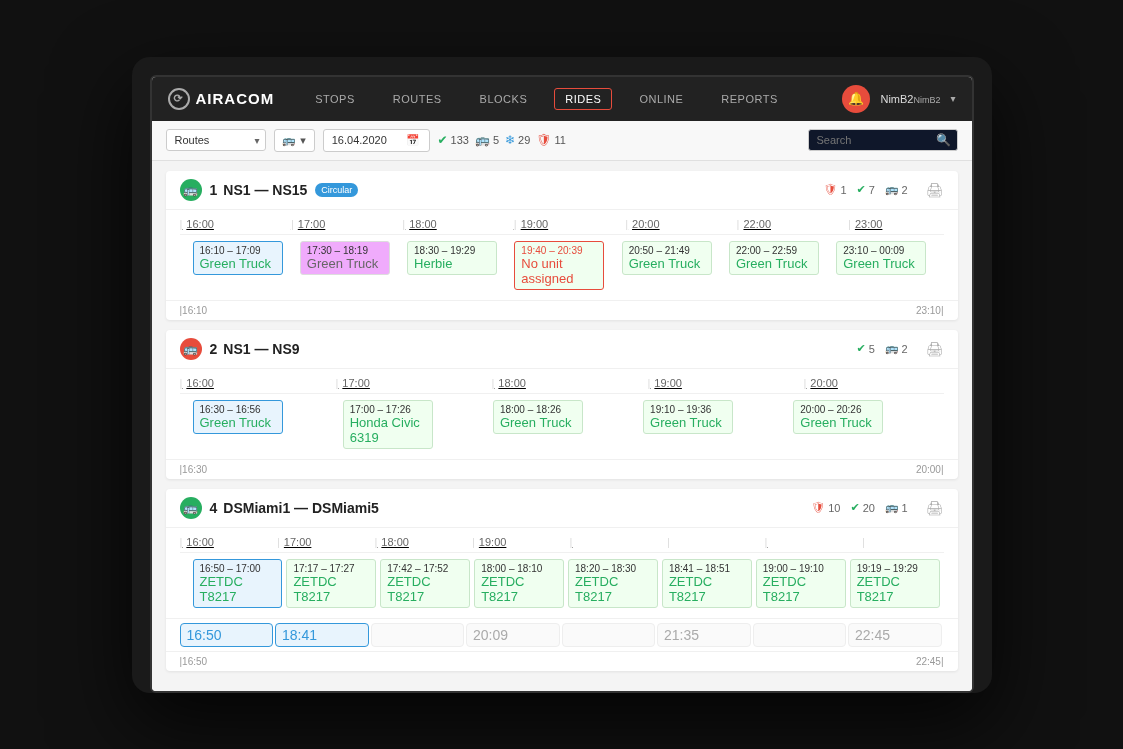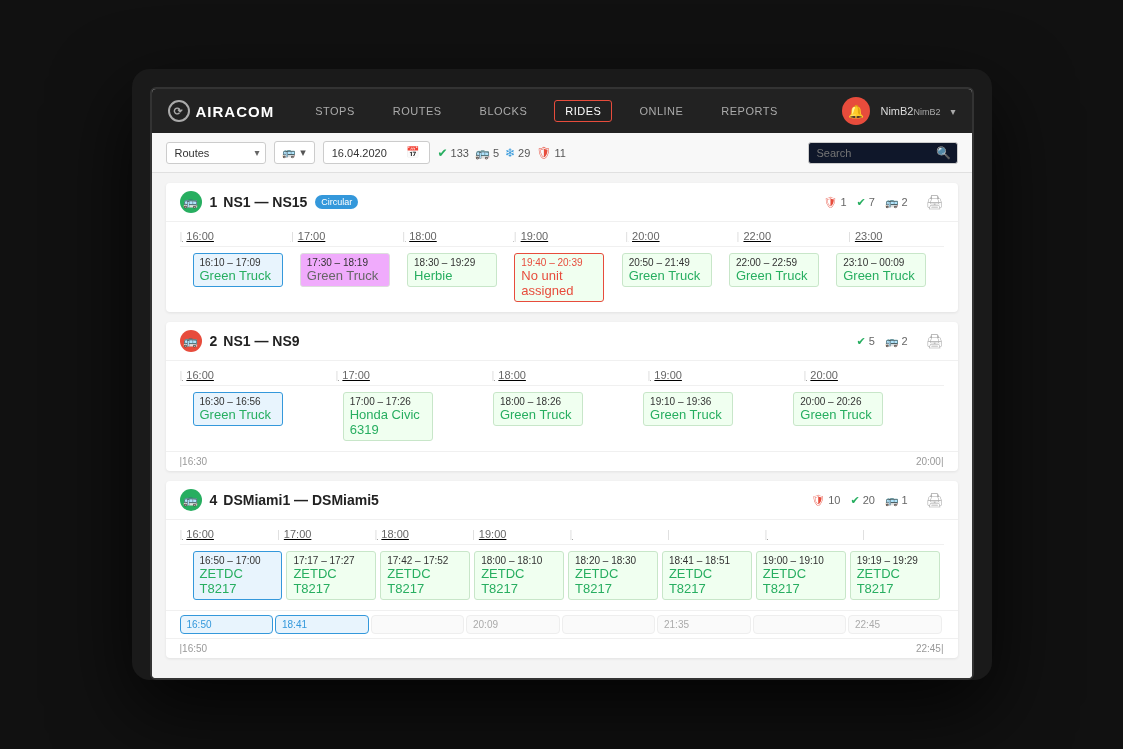--- a/index.html
+++ b/index.html
@@ -374,21 +374,21 @@
 
     
     .route-footer-bar {
       display: flex;
       padding: 4px 14px;
       border-top: 1px solid #f0f0f0;
       gap: 0;
     }
     .footer-bar-segment {
       flex: 1;
-      font-size: 10px;
+      font-size: 14px;
       color: #aaa;
       padding: 3px 6px;
       border: 1px solid #eee;
       border-radius: 4px;
       margin-right: 2px;
       background: #fafafa;
     }
     .footer-bar-segment.highlight {
       border-color: #3498db;
       background: #e8f4fd;
@@ -534,20 +534,24 @@
               </div>
             </div>
             <div class="ride-cell">
               <div class="ride-block">
                 <div class="ride-time">23:10 – 00:09</div>
                 <div class="ride-unit">Green Truck</div>
               </div>
             </div>
           </div>
         </div>
+        <div class="route-footer">
+          <span>|16:10</span>
+          <span>23:10|</span>
+        </div>
       </div>
 
       <div class="route-card">
         <div class="route-header">
           <div class="route-icon red">🚌</div>
           <span class="route-num">2</span>
           <span class="route-name">NS1 — NS9</span>
           <div class="route-stats">
             <div class="route-stat">
               <span style="color:#27ae60;">✔</span>

